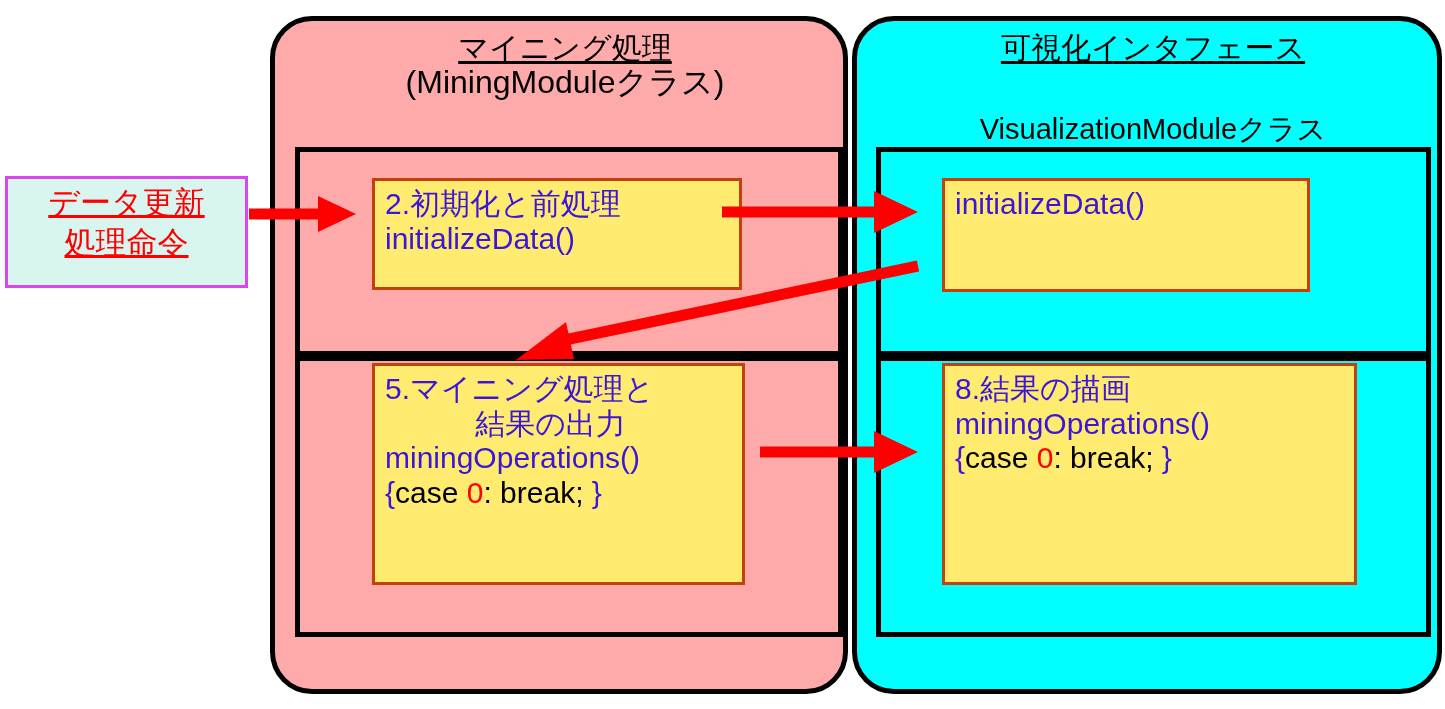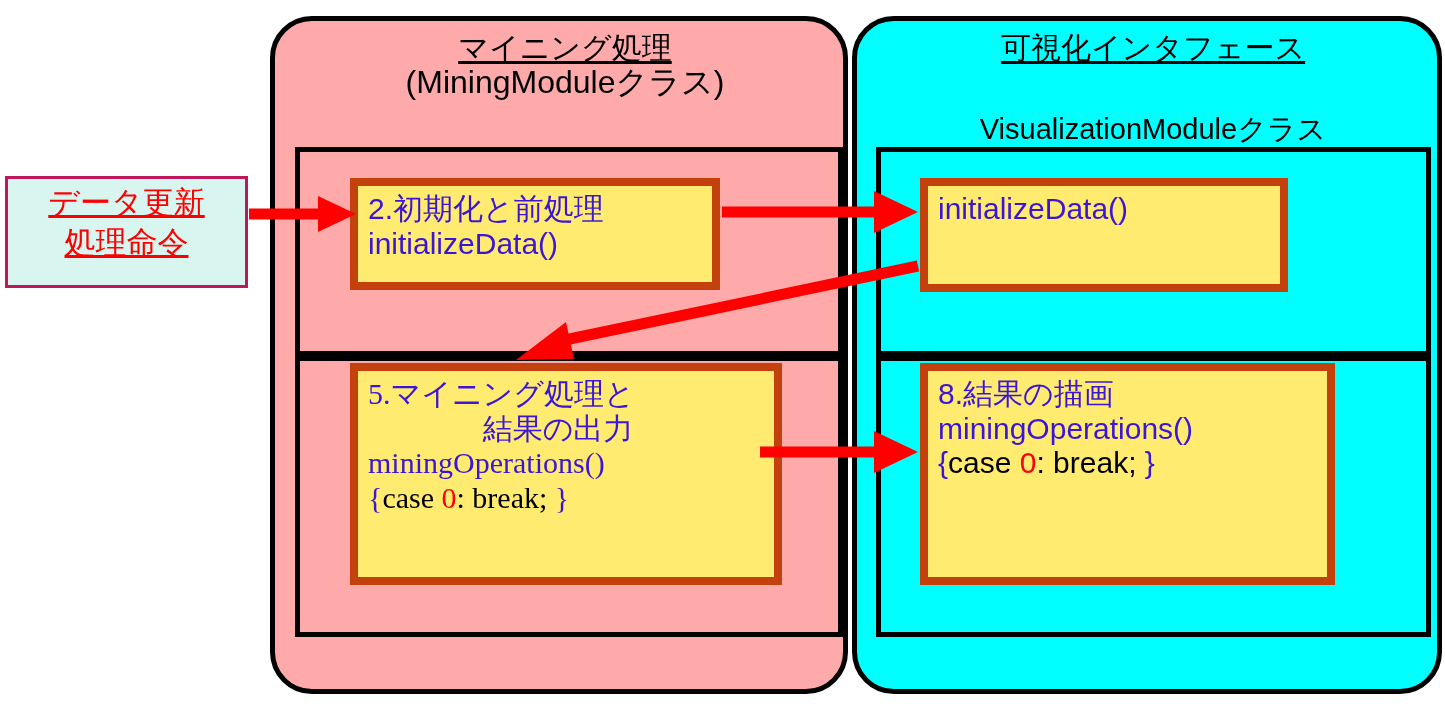--- a/index.html
+++ b/index.html
@@ -77,48 +77,49 @@
   #mining-row-top    { left: 20px;  top: 126px; width: 548px; height: 209px; }
   #mining-row-bottom { left: 20px;  top: 335px; width: 548px; height: 281px; }
   #viz-row-top       { left: 19px;  top: 126px; width: 555px; height: 209px; }
   #viz-row-bottom    { left: 19px;  top: 335px; width: 555px; height: 281px; }
 
   
   .method-box {
     position: absolute;
     box-sizing: border-box;
     background: #ffeb70;
-    border: 8px solid #c2410c;
+    border: 3px solid #c2410c;
     color: #3b16d8;
     padding: 6px 26px 8px 10px;
     line-height: 1.15;
+    margin-left: 22px;
   }
   .method-box .jp  { font-size: 30px; white-space: nowrap; }
   .method-box .fn  { font-size: 30px; white-space: nowrap; }
   .method-box .code { font-size: 30px; white-space: nowrap; }
   .method-box .code .brace { color: #3b16d8; }
   .method-box .code .kw    { color: #000000; text-align: center; }
   .method-box .code .num   { color: #ff0000; }
   .center-line { text-align: center; }
 
   #box-2 { left: 350px; top: 178px; width: 370px; height: 112px; }
   #box-4 { left: 920px; top: 178px; width: 368px; height: 114px; }
-  #box-5 { left: 350px; top: 363px; width: 432px; height: 222px; font-family: Liberation Serif, serif; }
+  #box-5 { left: 350px; top: 363px; width: 373px; height: 222px; }
   #box-6 { left: 920px; top: 363px; width: 415px; height: 222px; }
 
   
   #command-box {
     position: absolute;
     left: 5px;
     top: 176px;
     width: 243px;
     height: 112px;
     box-sizing: border-box;
     background: #d9f5f0;
-    border: 3px solid #be185d;
+    border: 3px solid #d946ef;
     color: #ff0000;
     font-size: 31px;
     line-height: 1.28;
     text-align: center;
     padding-top: 4px;
   }
   #command-box .cl {
     display: block;
   }
   #command-box .u {

